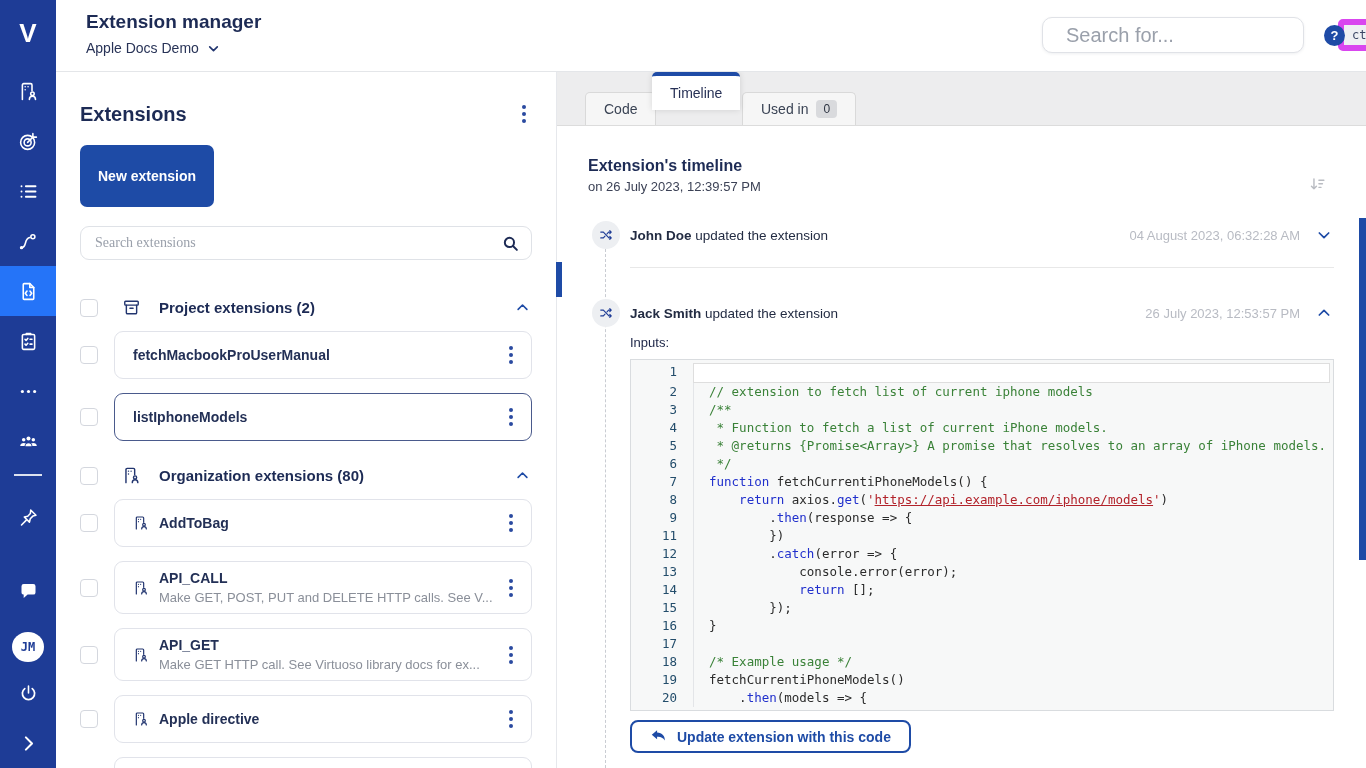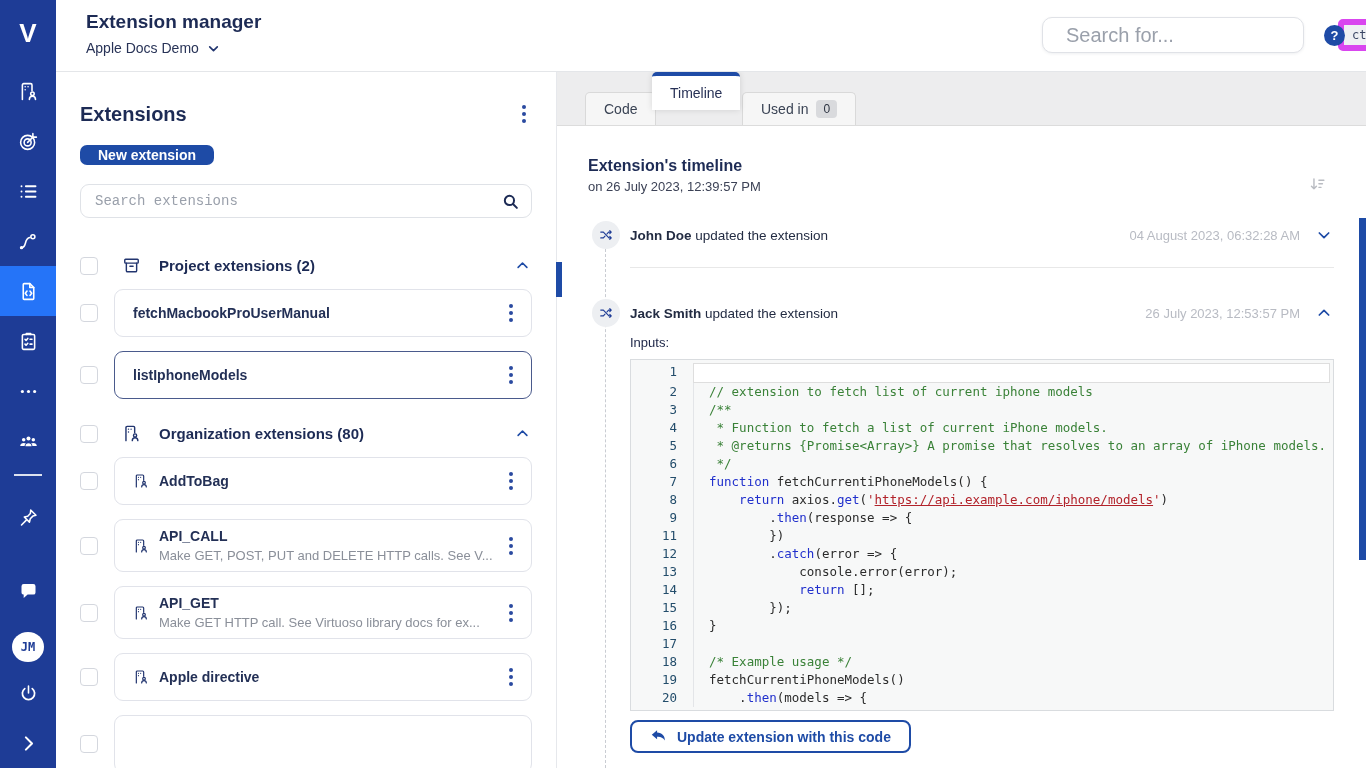--- a/index.html
+++ b/index.html
@@ -37,25 +37,25 @@
             background:#1e4ba6;color:#fff;font-size:13px;font-weight:bold;display:flex;
             align-items:center;justify-content:center;cursor:pointer;}
   
   .left-panel{position:absolute;left:56px;top:71px;width:501px;bottom:0;background:#fff;
               border-right:1px solid #e6e8ec;box-sizing:border-box;padding:0 24px;overflow:hidden;z-index:3;}
   .panel-head{margin-top:30px;display:flex;align-items:center;justify-content:space-between;}
   .panel-title{font-size:20px;font-weight:bold;color:#1d2b55;}
   .kebab{display:flex;flex-direction:column;gap:3px;padding:4px 6px;cursor:pointer;}
   .kebab i{width:4px;height:4px;border-radius:50%;background:#2a4aa0;display:block;}
   .btn-primary{margin-top:18px;display:inline-block;background:#1e4ba6;color:#fff;font-size:14px;
-               font-weight:bold;border:0;border-radius:7px;padding:2px 18px;cursor:pointer;
+               font-weight:bold;border:0;border-radius:7px;padding:23px 18px;cursor:pointer;
                font-family:"Liberation Sans",sans-serif;}
   .ext-search{margin-top:19px;height:34px;border:1px solid #dfe2e7;border-radius:9px;
               display:flex;align-items:center;padding:0 12px;box-sizing:border-box;}
-  .ext-search input{border:0;outline:0;flex:1;font-size:14px;color:#4d7c0f;font-family:Liberation Mono, monospace;}
+  .ext-search input{border:0;outline:0;flex:1;font-size:14px;color:#4d7c0f;font-family:Liberation Serif, serif;}
   .ext-search input::placeholder{color:#9aa0ab;}
   .group-head{display:flex;align-items:center;margin-top:38px;cursor:pointer;gap:7px;}
   .group-head.second{margin-top:25px;}
   .cbx{width:16px;height:16px;border:1px solid #d4d7de;border-radius:4px;background:#fff;
        flex:none;cursor:pointer;}
   .group-ic{margin-left:17px;color:#22356f;display:flex;}
   .group-ic svg{width:19px;height:19px;}
   .group-label{margin-left:11px;font-size:15px;font-weight:bold;color:#1d2b55;flex:1;}
   .group-chev{color:#1e4ba6;display:flex;padding:2px;}
   .group-chev svg{width:15px;height:15px;}

